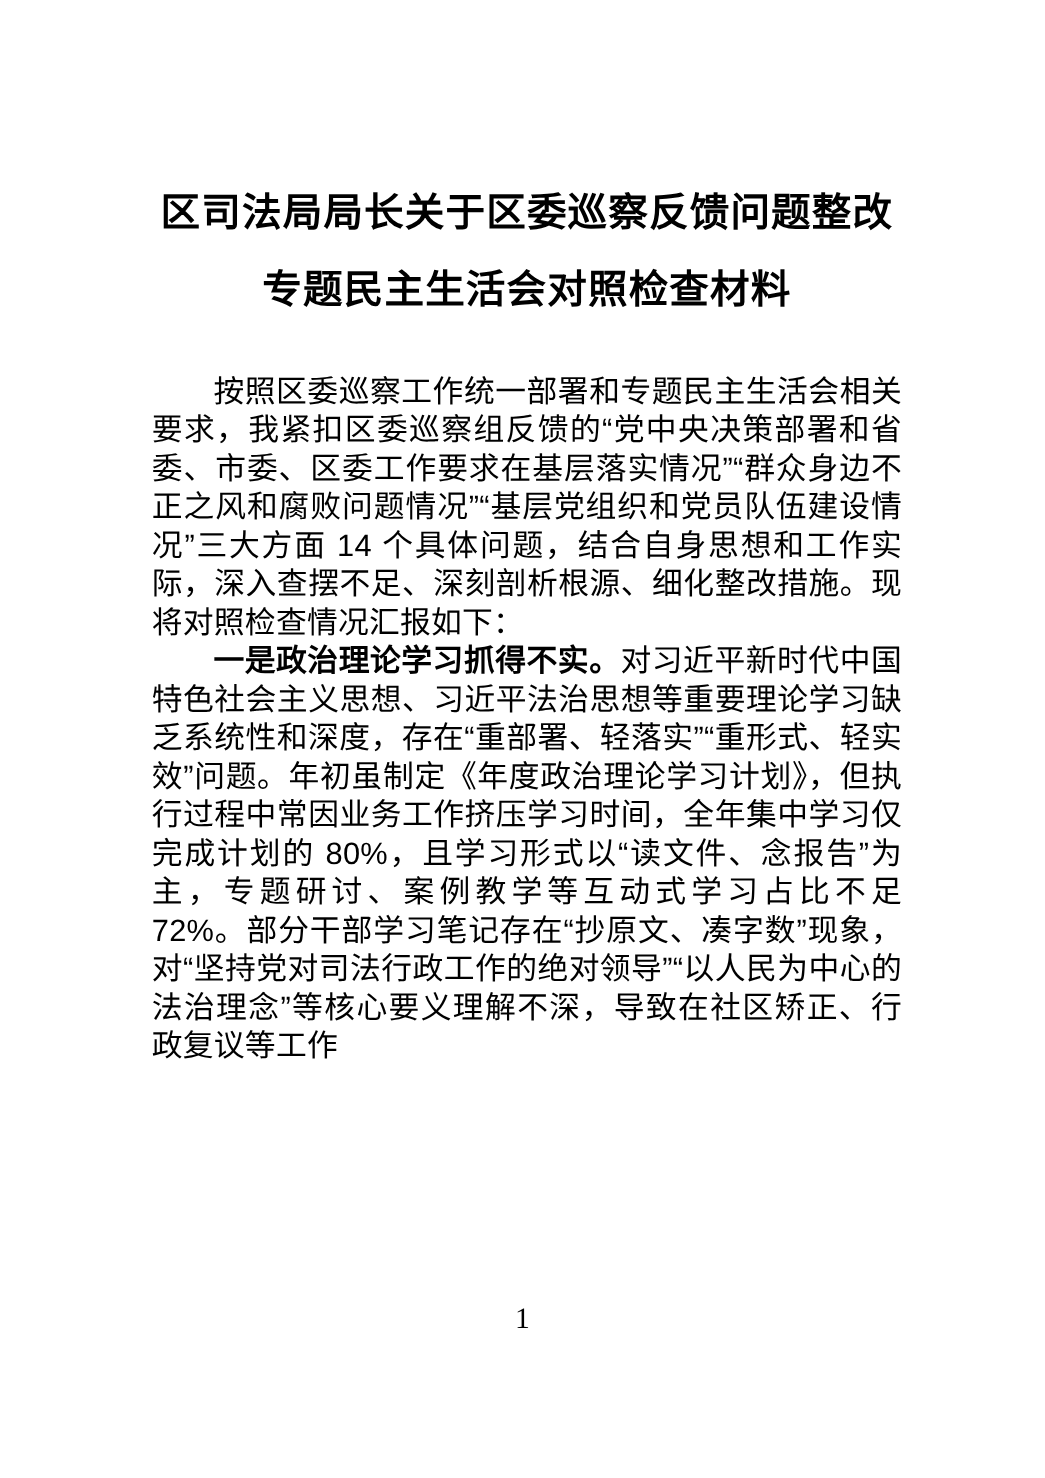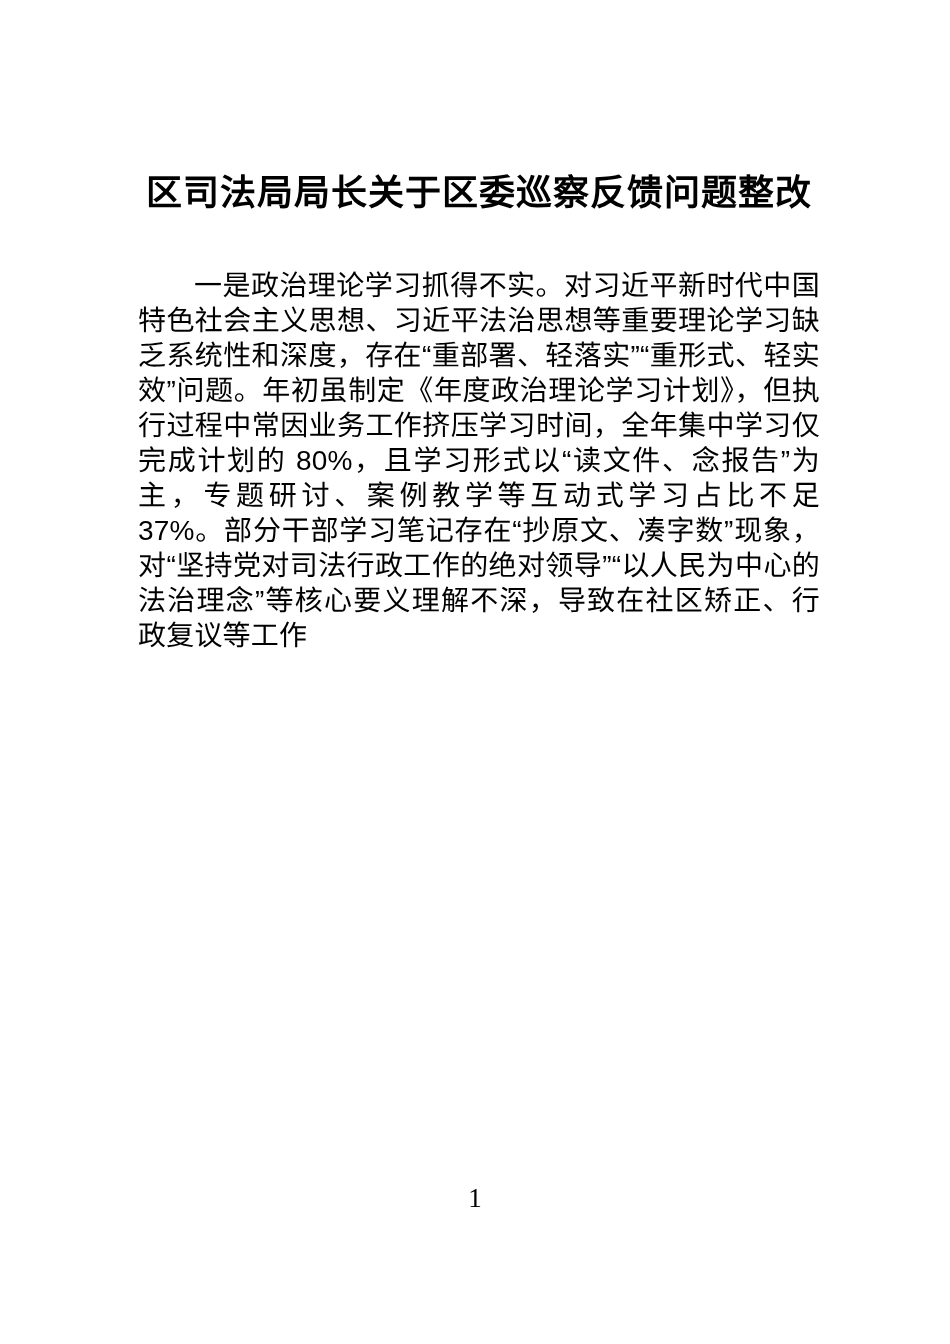--- a/index.html
+++ b/index.html
@@ -32,46 +32,48 @@
     font-size: 28px;
     line-height: 35px;
     text-align: justify;
     letter-spacing: 0.2px;
   }
   .doc-body p {
     margin: 0;
     padding: 0;
     text-indent: 2em;
   }
-  .doc-body .lead-bold { font-weight: 400; margin-top: 40px; }
+  .doc-body .lead-bold { font-weight: 700; margin-top: 40px; }
   .page-number {
     position: absolute;
     left: 0;
     right: 0;
     top: 1183px;
     text-align: center;
     font-family: "Liberation Serif", serif;
     font-size: 27px;
     color: #000000;
   }
 </style>
 </head>
 <body>
 
 <div class="page">
 
   <h1 class="doc-title">
     <span class="title-line">区司法局局长关于区委巡察反馈问题整改</span>
+    <span class="title-line">专题民主生活会对照检查材料</span>
   </h1>
 
   <div class="doc-body">
+    <p>按照区委巡察工作统一部署和专题民主生活会相关要求，我紧扣区委巡察组反馈的“党中央决策部署和省委、市委、区委工作要求在基层落实情况”“群众身边不正之风和腐败问题情况”“基层党组织和党员队伍建设情况”三大方面 14 个具体问题，结合自身思想和工作实际，深入查摆不足、深刻剖析根源、细化整改措施。现将对照检查情况汇报如下：</p>
 
 
 
 
     <p>
-      <span class="lead-bold">一是政治理论学习抓得不实。</span><span>对习近平新时代中国特色社会主义思想、习近平法治思想等重要理论学习缺乏系统性和深度，存在“重部署、轻落实”“重形式、轻实效”问题。年初虽制定《年度政治理论学习计划》，但执行过程中常因业务工作挤压学习时间，全年集中学习仅完成计划的 80%，且学习形式以“读文件、念报告”为主，专题研讨、案例教学等互动式学习占比不足 37%。部分干部学习笔记存在“抄原文、凑字数”现象，对“坚持党对司法行政工作的绝对领导”“以人民为中心的法治理念”等核心要义理解不深，导致在社区矫正、行政复议等工作</span>
+      <span class="lead-bold">一是政治理论学习抓得不实。</span><span>对习近平新时代中国特色社会主义思想、习近平法治思想等重要理论学习缺乏系统性和深度，存在“重部署、轻落实”“重形式、轻实效”问题。年初虽制定《年度政治理论学习计划》，但执行过程中常因业务工作挤压学习时间，全年集中学习仅完成计划的 80%，且学习形式以“读文件、念报告”为主，专题研讨、案例教学等互动式学习占比不足 72%。部分干部学习笔记存在“抄原文、凑字数”现象，对“坚持党对司法行政工作的绝对领导”“以人民为中心的法治理念”等核心要义理解不深，导致在社区矫正、行政复议等工作</span>
     </p>
   </div>
 
   <div class="page-number">1</div>
 
 </div>
 
 </body></html>

